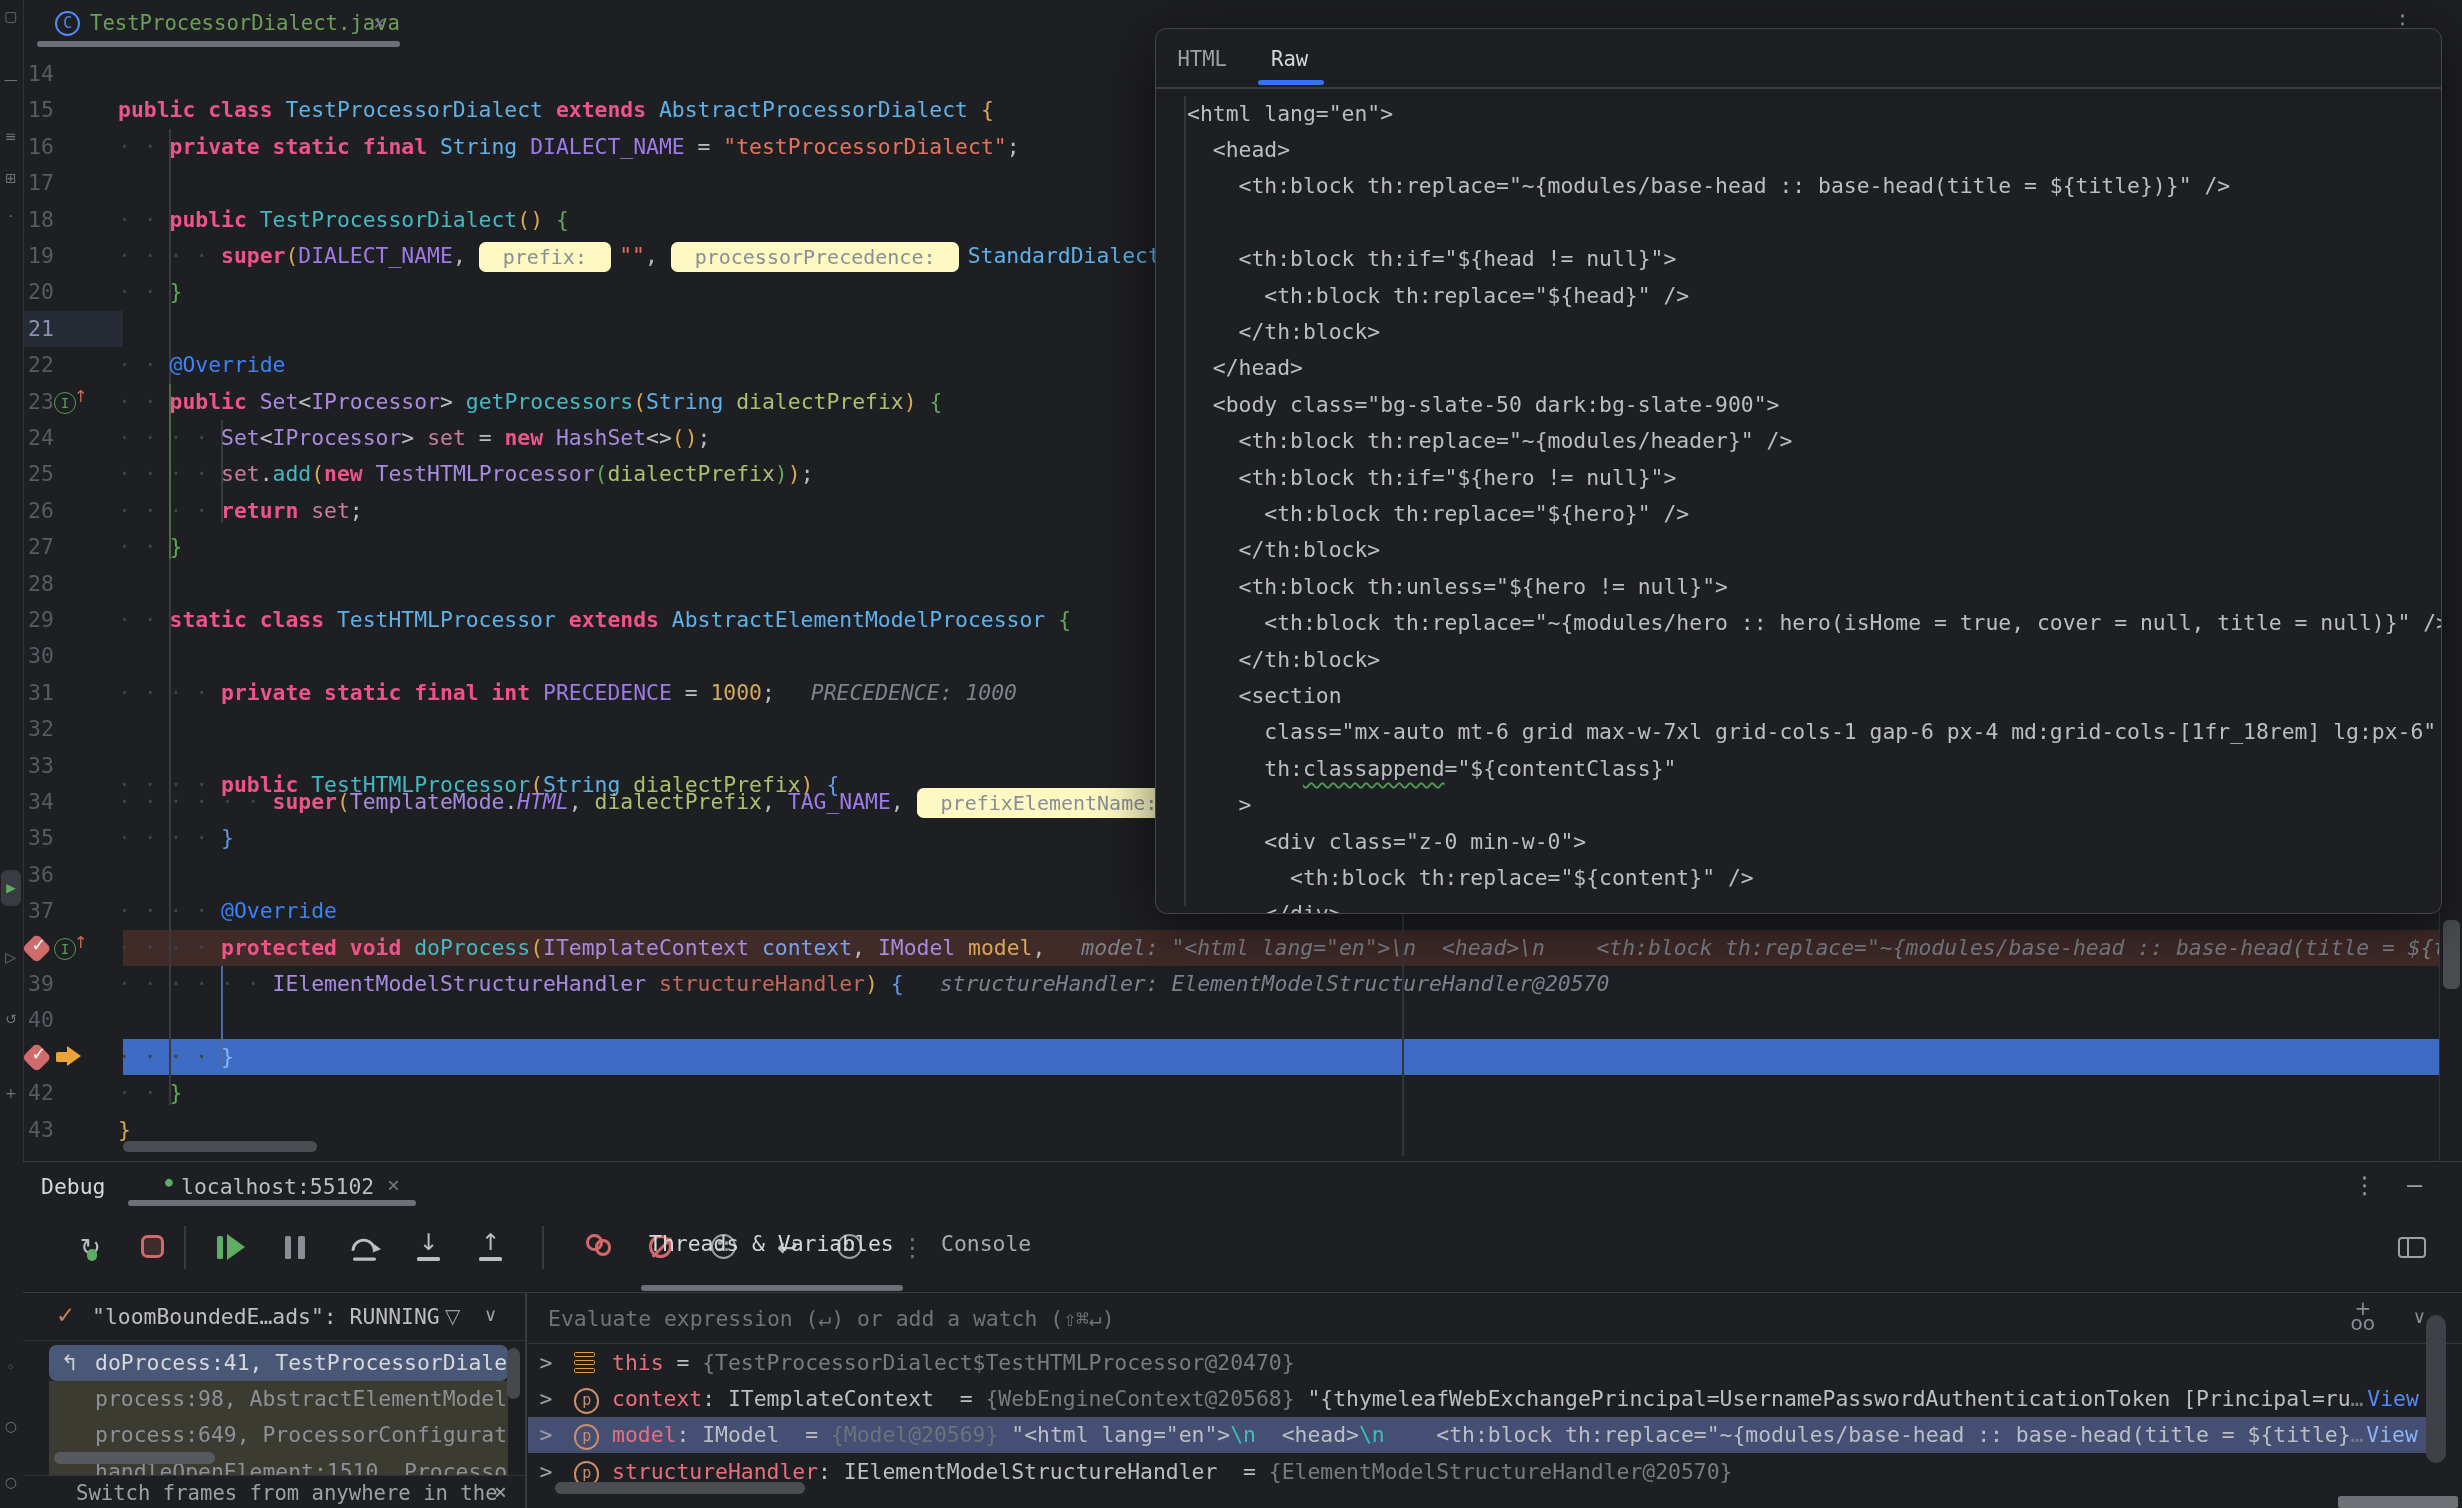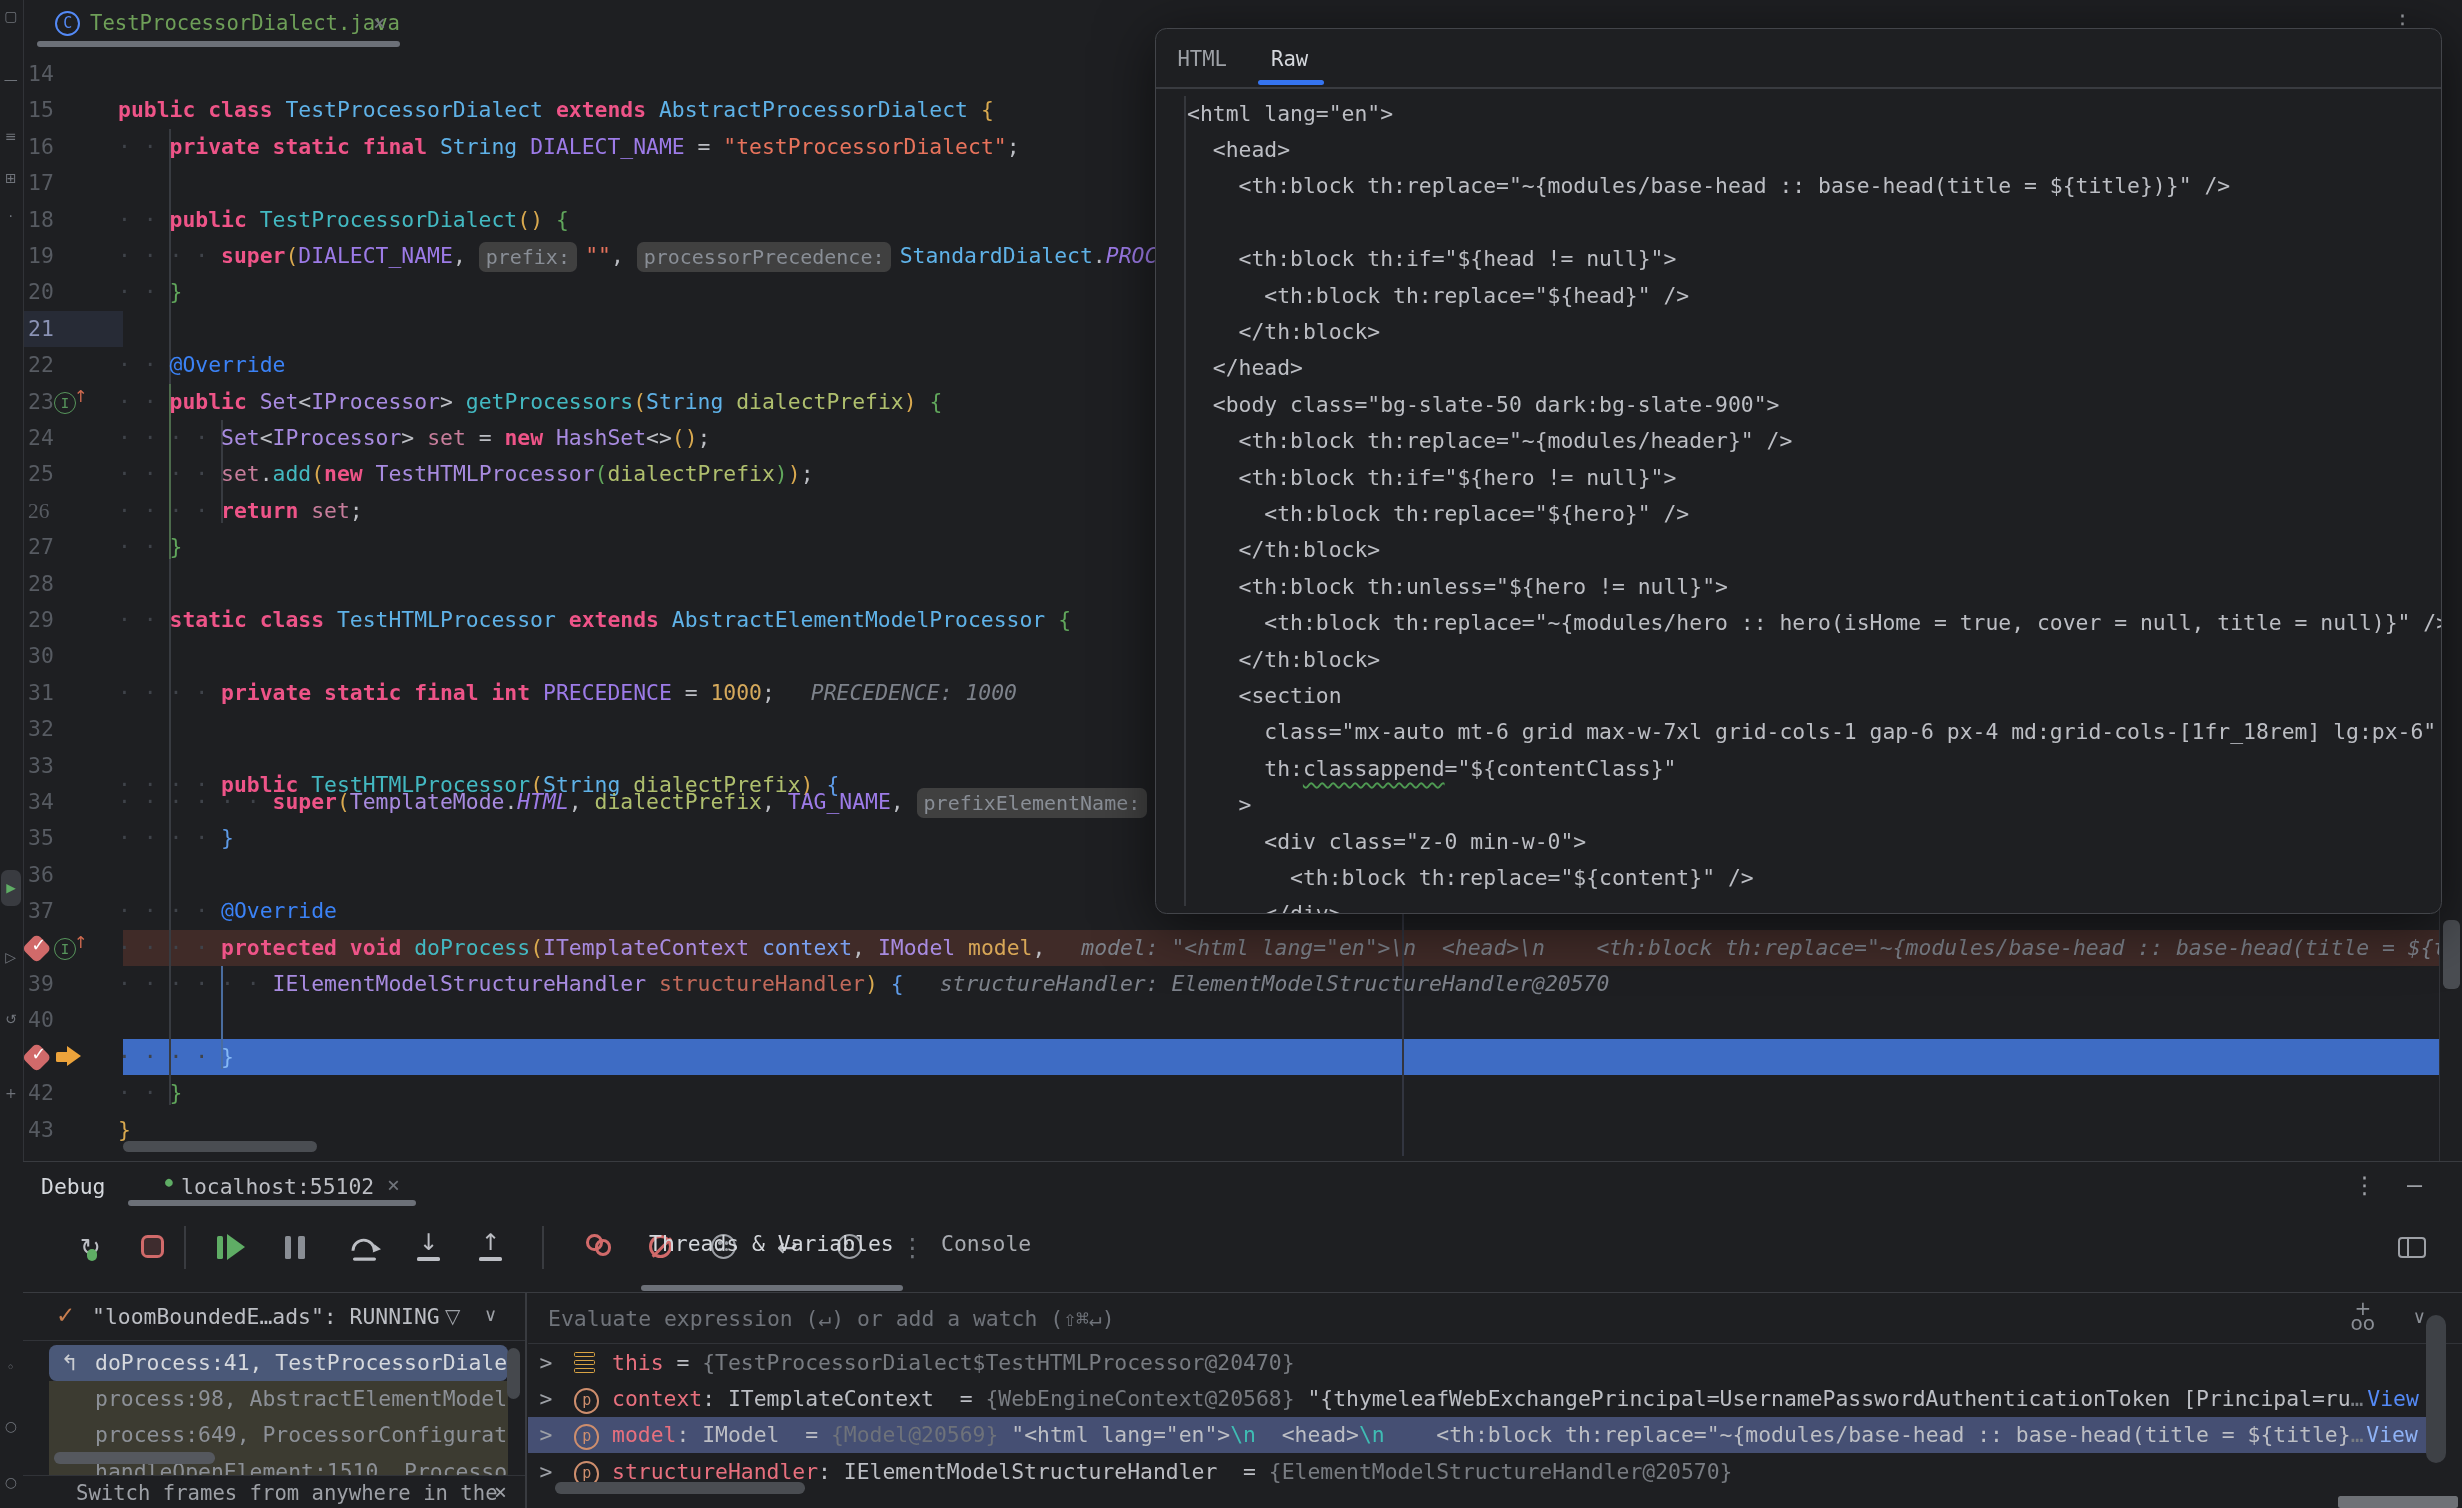--- a/index.html
+++ b/index.html
@@ -41,21 +41,21 @@
   .c-b2{color:#61A75C;}
   .c-b3{color:#5E9BE8;}
   .c-b3l{color:#86B9F5;}
   .c-w{color:#BCBEC4;}
   .c-pv{color:#AFBF6E;}
   .c-pb{color:#7AA0F0;}
   .c-pg{color:#D8A757;}
   .c-pr{color:#C1695A;}
   .c-lv{color:#C77D9B;}
   .c-ws{color:#3F434A;}
-  .chip{display:inline-block;background:#404040;color:#898E96;border-radius:6.6px;padding:0 7px;margin-right:8.2px;
+  .chip{display:inline-block;background:#fef9c3;color:#898E96;border-radius:6.6px;padding:0 24px;margin-right:8.2px;
         font-size:20px;line-height:30px;vertical-align:middle;}
   .hint{color:#7D828B;font-style:italic;margin-left:36px;}
   .guide{position:absolute;width:1.6px;z-index:1;}
   
   .g-bp{position:absolute;left:3.3px;width:21.4px;height:21.4px;background:#D16A6A;border-radius:5px;transform:rotate(45deg);}
   .g-bp-check{position:absolute;left:5px;width:21.4px;height:21.4px;color:#fff;font-size:18px;line-height:21.4px;text-align:center;
       font-family:"DejaVu Sans",sans-serif;z-index:2;}
   .g-ovr{position:absolute;left:31px;width:20px;height:20px;border:1.6px solid #57965C;border-radius:50%;color:#57965C;
       font-size:14px;line-height:20px;text-align:center;}
   .g-ovr-arrow{position:absolute;left:51px;color:#CF6A50;font-size:16.5px;font-family:"DejaVu Sans",sans-serif;}
@@ -203,21 +203,21 @@
       <div class="gut-num" style="top: 300px;">22</div>
       <div class="eline" style="top: 300px;"><span class="c-ws">· · </span><span class="c-a">@Override</span></div>
       <div class="gut-num" style="top: 337px;">23</div>
       <div class="g-ovr" style="top: 345px;">I</div>
       <div class="g-ovr-arrow" style="top: 340px;">↑</div>
       <div class="eline" style="top: 337px;"><span class="c-ws">· · </span><span class="c-k">public </span><span class="c-i">Set</span><span class="c-w">&lt;</span><span class="c-i">IProcessor</span><span class="c-w">&gt; </span><span class="c-m">getProcessors</span><span class="c-p1">(</span><span class="c-c">String </span><span class="c-pv">dialectPrefix</span><span class="c-p1">)</span><span class="c-w"> </span><span class="c-b2">{</span></div>
       <div class="gut-num" style="top: 373px;">24</div>
       <div class="eline" style="top: 373px;"><span class="c-ws">· · · · </span><span class="c-i">Set</span><span class="c-w">&lt;</span><span class="c-i">IProcessor</span><span class="c-w">&gt; </span><span class="c-lv">set</span><span class="c-w"> = </span><span class="c-k">new </span><span class="c-i">HashSet</span><span class="c-w">&lt;&gt;</span><span class="c-p1">()</span><span class="c-w">;</span></div>
       <div class="gut-num" style="top: 409px;">25</div>
       <div class="eline" style="top: 409px;"><span class="c-ws">· · · · </span><span class="c-lv">set</span><span class="c-w">.</span><span class="c-m">add</span><span class="c-p1">(</span><span class="c-k">new </span><span class="c-i">TestHTMLProcessor</span><span class="c-b2">(</span><span class="c-pv">dialectPrefix</span><span class="c-b2">)</span><span class="c-p1">)</span><span class="c-w">;</span></div>
-      <div class="gut-num" style="top: 446px; font-family: Liberation Serif, serif;">26</div>
+      <div class="gut-num" style="top: 446px;">26</div>
       <div class="eline" style="top: 446px;"><span class="c-ws">· · · · </span><span class="c-k">return </span><span class="c-lv">set</span><span class="c-w">;</span></div>
       <div class="gut-num" style="top: 482px;">27</div>
       <div class="eline" style="top: 482px;"><span class="c-ws">· · </span><span class="c-b2">}</span></div>
       <div class="gut-num" style="top: 519px;">28</div>
       <div class="eline" style="top: 519px;"></div>
       <div class="gut-num" style="top: 555px;">29</div>
       <div class="eline" style="top: 555px;"><span class="c-ws">· · </span><span class="c-k">static class </span><span class="c-c">TestHTMLProcessor</span><span class="c-k"> extends </span><span class="c-c">AbstractElementModelProcessor</span><span class="c-w"> </span><span class="c-b2">{</span></div>
       <div class="gut-num" style="top: 591px;">30</div>
       <div class="gut-num" style="top: 628px;">31</div>
       <div class="eline" style="top: 628px;"><span class="c-ws">· · · · </span><span class="c-k">private static final int </span><span class="c-f">PRECEDENCE</span><span class="c-w"> = </span><span class="c-n">1000</span><span class="c-w">;</span><span class="hint">PRECEDENCE: 1000</span></div>

